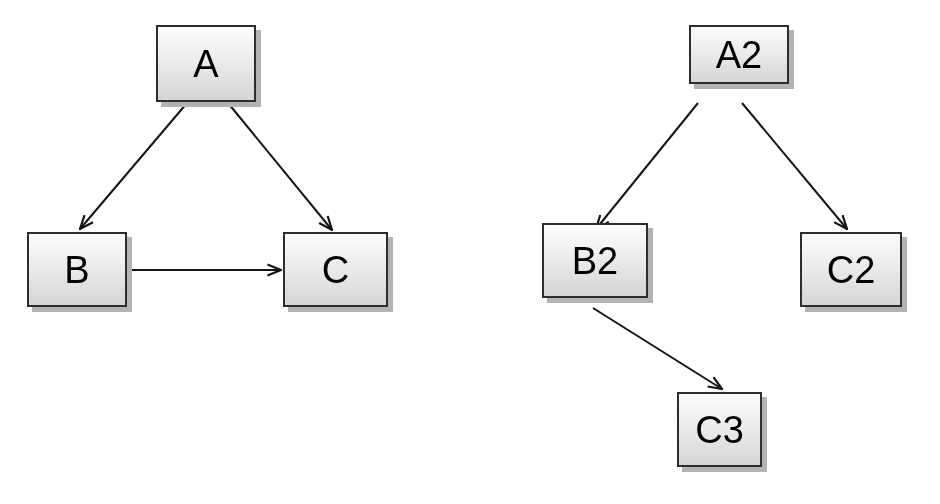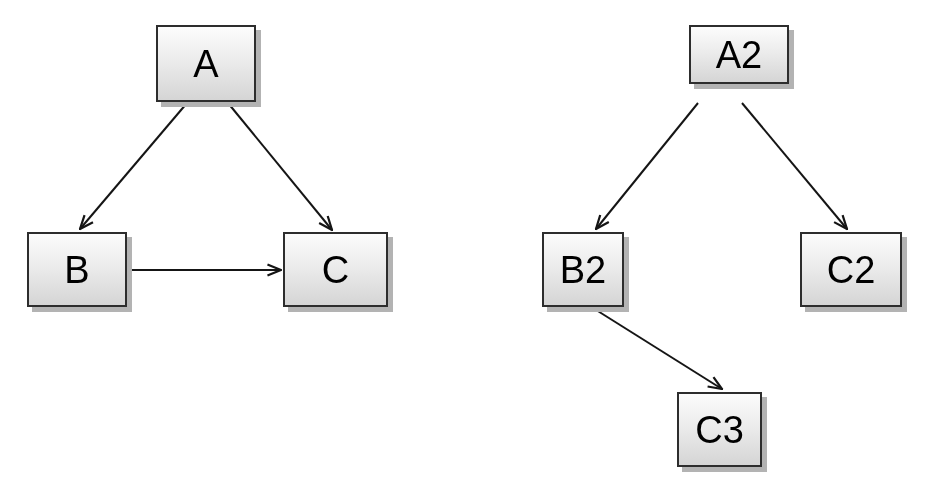--- a/index.html
+++ b/index.html
@@ -64,21 +64,21 @@
       </div>
       <div class="node" style="left: 27px; top: 232px; width: 100px; height: 75px;">
         <span class="node-label">B</span>
       </div>
       <div class="node" style="left: 283px; top: 232px; width: 105px; height: 75px;">
         <span class="node-label">C</span>
       </div>
       <div class="node" style="left: 670px; top: 25px; width: 100px; height: 59px; margin-left: 19px;">
         <span class="node-label">A2</span>
       </div>
-      <div class="node" style="left: 542px; top: 232px; width: 82px; height: 75px;">
+      <div class="node" style="left: 542px; top: 223px; width: 106px; height: 75px;">
         <span class="node-label">B2</span>
       </div>
       <div class="node" style="left: 800px; top: 232px; width: 102px; height: 75px;">
         <span class="node-label">C2</span>
       </div>
       <div class="node" style="left: 677px; top: 392px; width: 85px; height: 75px;">
         <span class="node-label">C3</span>
       </div>
     </div>
 </div>

